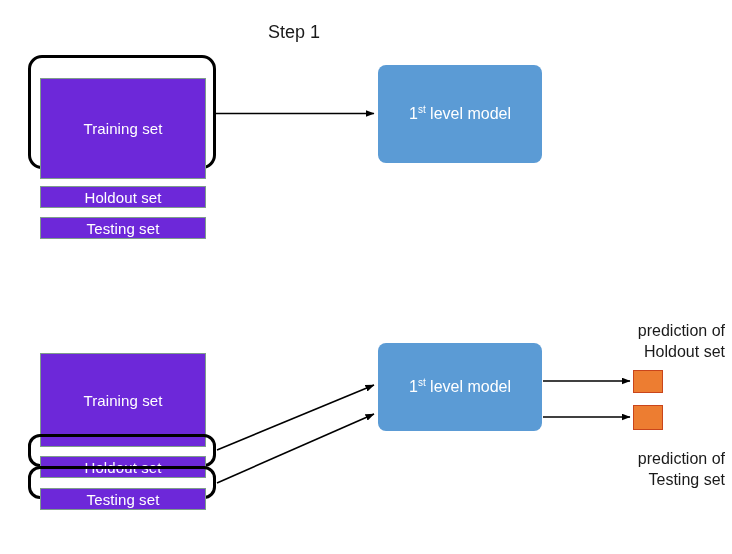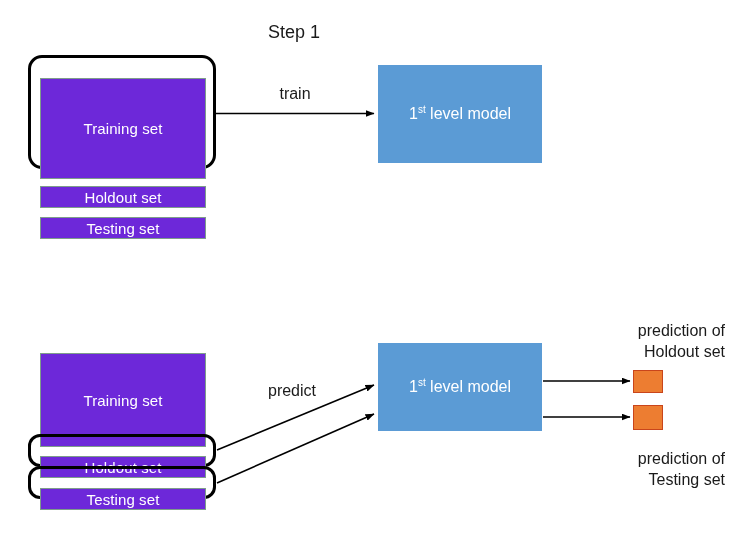--- a/index.html
+++ b/index.html
@@ -60,20 +60,21 @@
   
   .model-box {
     box-sizing: border-box;
     background: #5b9bd5;
     color: #ffffff;
     font-size: 16px;
     display: flex;
     align-items: center;
     justify-content: center;
     text-align: center;
+    border-radius: 8px;
   }
   .model-box .sup {
     font-size: 10px;
     vertical-align: super;
     line-height: 0;
   }
 
   
   .pred-box {
     box-sizing: border-box;
@@ -139,21 +140,20 @@
   </div>
 
   <div class="abs dataset-box" data-name="step-1-dataset-holdout" style="left:40px; top:170px; width:166px; height:22px;">
     <span data-name="step-1-dataset-holdout-label">Holdout set</span>
   </div>
 
   <div class="abs dataset-box" data-name="step-1-dataset-testing" style="left:40px; top:201px; width:166px; height:22px;">
     <span data-name="step-1-dataset-testing-label">Testing set</span>
   </div>
 
-  <div class="abs edge-label" data-name="step-1-edge-label-train" style="left:240px; top:85px; width:110px;">train</div>
 
   <div class="abs model-box" data-name="step-1-model-box">
     <span data-name="step-1-model-label">
       <span>1</span><span class="sup" data-name="step-1-model-label-superscript">st</span><span> level model</span>
     </span>
   </div>
 
 
   <div class="abs dataset-box tall" data-name="step-2-dataset-training" style="left:40px; top:337px; width:166px; height:94px;">
     <span data-name="step-2-dataset-training-label">Training set</span>
@@ -164,21 +164,20 @@
   <div class="abs dataset-box" data-name="step-2-dataset-holdout" style="left:40px; top:440px; width:166px; height:22px;">
     <span data-name="step-2-dataset-holdout-label">Holdout set</span>
   </div>
 
   <div class="abs highlight-ring thin" data-name="step-2-testing-highlight" style="left:28px; top:466px; width:188px; height:33px;"></div>
 
   <div class="abs dataset-box" data-name="step-2-dataset-testing" style="left:40px; top:472px; width:166px; height:22px;">
     <span data-name="step-2-dataset-testing-label">Testing set</span>
   </div>
 
-  <div class="abs edge-label" data-name="step-2-edge-label-predict" style="left:232px; top:382px; width:120px;">predict</div>
 
   <div class="abs model-box" data-name="step-2-model-box" style="left:378px; top:343px; width:164px; height:88px;">
     <span data-name="step-2-model-label">
       <span>1</span><span class="sup" data-name="step-2-model-label-superscript">st</span><span> level model</span>
     </span>
   </div>
 
   <div class="abs caption" data-name="caption-prediction-holdout" style="left:575px; top:320px; width:150px;">
     <div data-name="caption-prediction-holdout-line1">prediction of</div>
     <div data-name="caption-prediction-holdout-line2">Holdout set</div>

